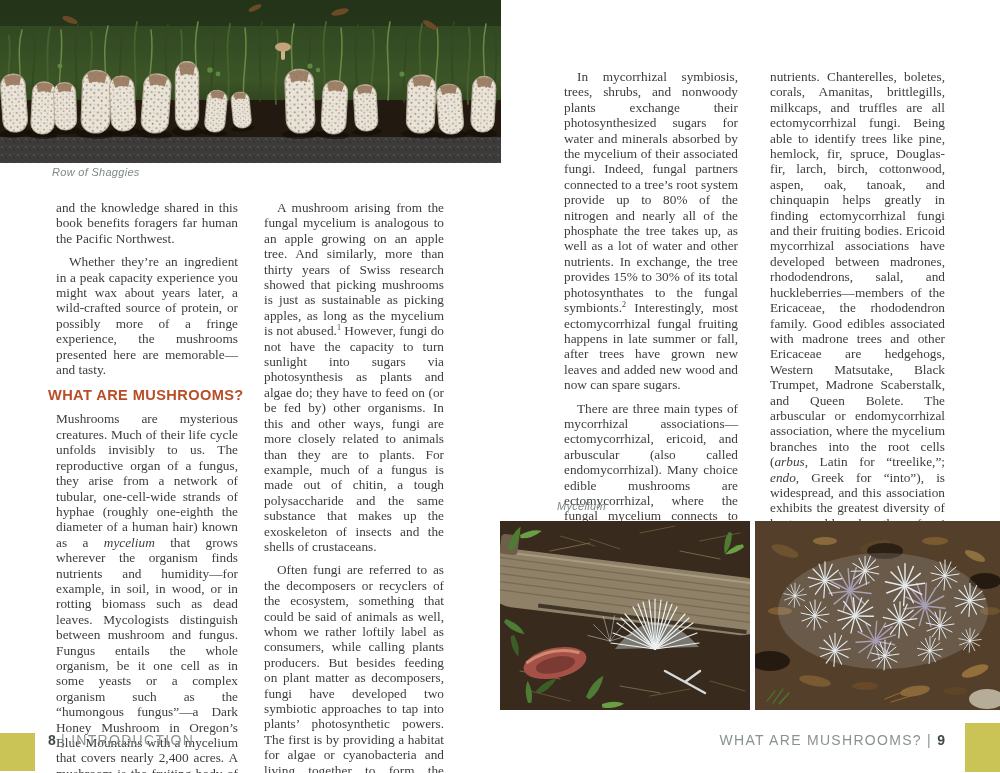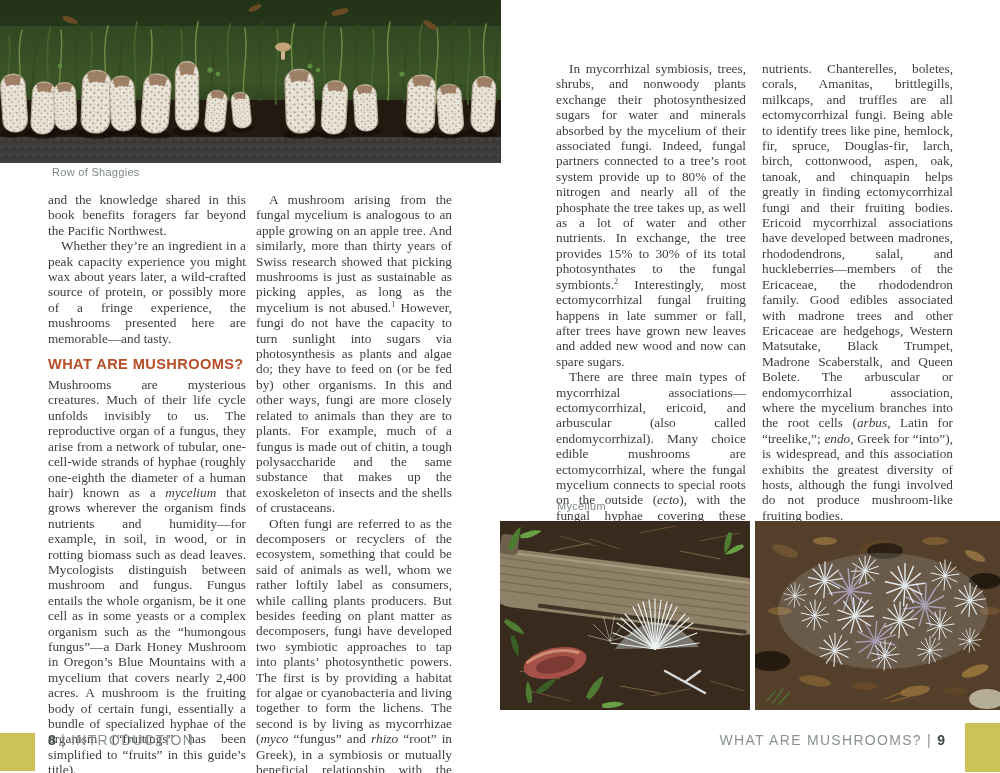--- a/index.html
+++ b/index.html
@@ -8,31 +8,31 @@
     overflow:hidden;
     font-family:"Liberation Serif", serif;
     --heading:#b84d28; --olive:#c9c455; --cap:#7e8886; --body:#3d3d3d;
     --foot:#8a9290; --footnum:#3f4a48;
   }
   .col{
     position:absolute; color:var(--body);
     font-size:13.3px; line-height:15.4px; text-align:justify;
     hyphens:auto; -webkit-hyphens:auto;
   }
-  .col p{margin:0;}
+  .col p{margin:8px;}
   .col p.indent{text-indent:13px;}
   .col sup{font-size:8px; line-height:0;}
   .col h2.heading{
     font-family:"Liberation Sans", sans-serif; font-weight:bold;
     font-size:14.6px; line-height:16px; letter-spacing:0.4px;
     color:var(--heading); margin:10px 0 5px 0; text-align:left;
   }
   .caption{
     position:absolute; font-family:"Liberation Sans", sans-serif;
-    font-size:11px; color:var(--cap); letter-spacing:0.3px;
+    font-style:italic; font-size:11px; color:var(--cap); letter-spacing:0.3px;
   }
   .footer{
     position:absolute; font-family:"Liberation Sans", sans-serif;
     font-size:14px; letter-spacing:1.3px; color:var(--foot);
     white-space:nowrap;
   }
   .footer .num{font-weight:bold; color:var(--footnum); letter-spacing:0;}
   .corner{position:absolute; background:var(--olive);}
   .photo{position:absolute; overflow:hidden; display:block;}
   svg{display:block;}
@@ -148,21 +148,21 @@
   <g>
     <rect x="281" y="48" width="4" height="12" rx="2" fill="#cdb48c"></rect>
     <ellipse cx="283" cy="47" rx="8" ry="4.5" fill="#c2a37a"></ellipse>
   </g>
 </svg>
 </div>
 
 <div class="caption" style="left:52px;top:166px;">Row of Shaggies</div>
 
 <div class="col" style="left:48px;top:192px;width:198px;">
-    <p class=""><span>and the knowledge shared in this book benefits foragers far beyond the Pacific Northwest.</span></p>
+    <p class=""><span>and the knowledge shared in this book benefits foragers far human the Pacific Northwest.</span></p>
     <p class=" indent"><span>Whether they’re an ingredient in a peak capacity experience you might wax about years later, a wild-crafted source of protein, or possibly more of a fringe experience, the mushrooms presented here are memorable—and tasty.</span></p>
     <h2 class="heading"><span>WHAT ARE MUSHROOMS?</span></h2>
     <p class=""><span>Mushrooms are mysterious creatures. Much of their life cycle unfolds invisibly to us. The reproductive organ of a fungus, they arise from a network of tubular, one-cell-wide strands of hyphae (roughly one-eighth the diameter of a human hair) known as a </span><em>mycelium</em><span> that grows wherever the organism finds nutrients and humidity—for example, in soil, in wood, or in rotting biomass such as dead leaves. Mycologists distinguish between mushroom and fungus. Fungus entails the whole organism, be it one cell as in some yeasts or a complex organism such as the “humongous fungus”—a Dark Honey Mushroom in Oregon’s Blue Mountains with a mycelium that covers nearly 2,400 acres. A mushroom is the fruiting body of certain fungi, essentially a bundle of specialized hyphae of the organism (“fruitings” has been simplified to “fruits” in this guide’s title).</span></p>
   </div>
 <div class="col" style="left:256px;top:192px;width:196px;">
     <p class=" indent"><span>A mushroom arising from the fungal mycelium is analogous to an apple growing on an apple tree. And similarly, more than thirty years of Swiss research showed that picking mushrooms is just as sustainable as picking apples, as long as the mycelium is not abused.</span><sup>1</sup><span> However, fungi do not have the capacity to turn sunlight into sugars via photosynthesis as plants and algae do; they have to feed on (or be fed by) other organisms. In this and other ways, fungi are more closely related to animals than they are to plants. For example, much of a fungus is made out of chitin, a tough polysaccharide and the same substance that makes up the exoskeleton of insects and the shells of crustaceans.</span></p>
     <p class=" indent"><span>Often fungi are referred to as the decomposers or recyclers of the ecosystem, something that could be said of animals as well, whom we rather loftily label as consumers, while calling plants producers. But besides feeding on plant matter as decomposers, fungi have developed two symbiotic approaches to tap into plants’ photosynthetic powers. The first is by providing a habitat for algae or cyanobacteria and living together to form the lichens. The second is by living as mycorrhizae (</span><em>myco</em><span> “fungus” and </span><em>rhizo</em><span> “root” in Greek), in a symbiosis or mutually beneficial relationship with the feeder roots of a tree or other plant.</span></p>
   </div>
 
 <div class="col" style="left:556px;top:61px;width:190px;">

